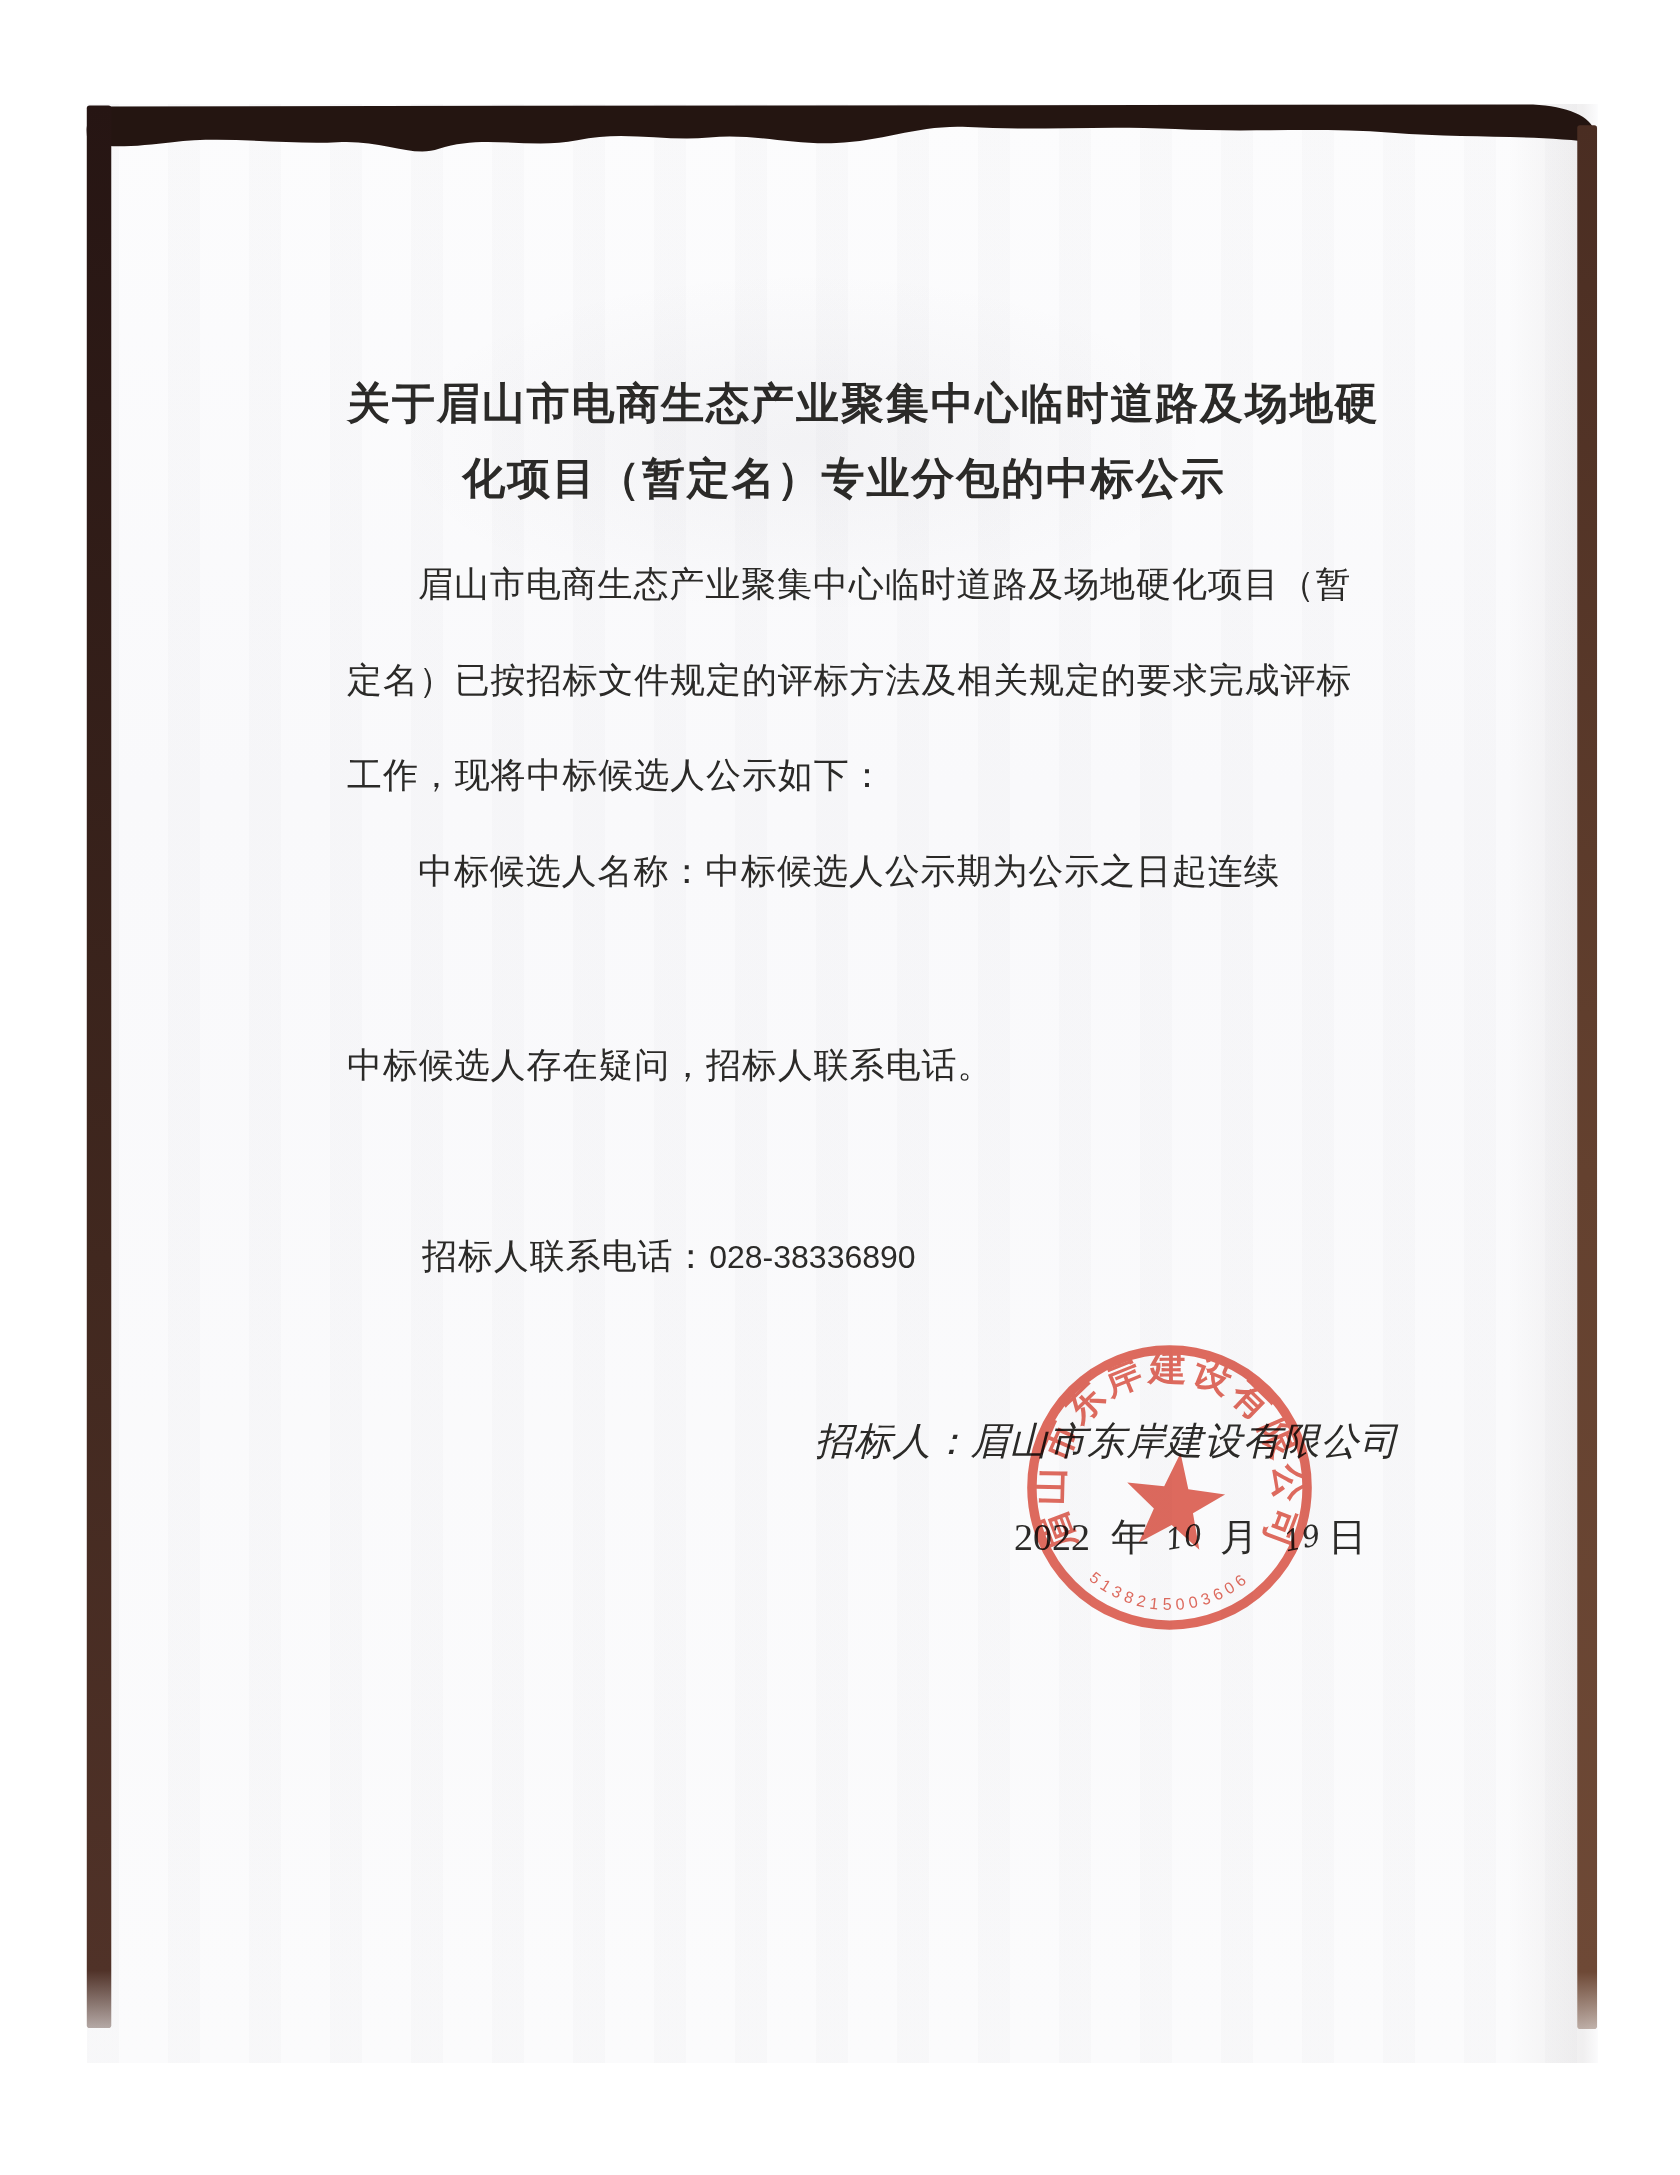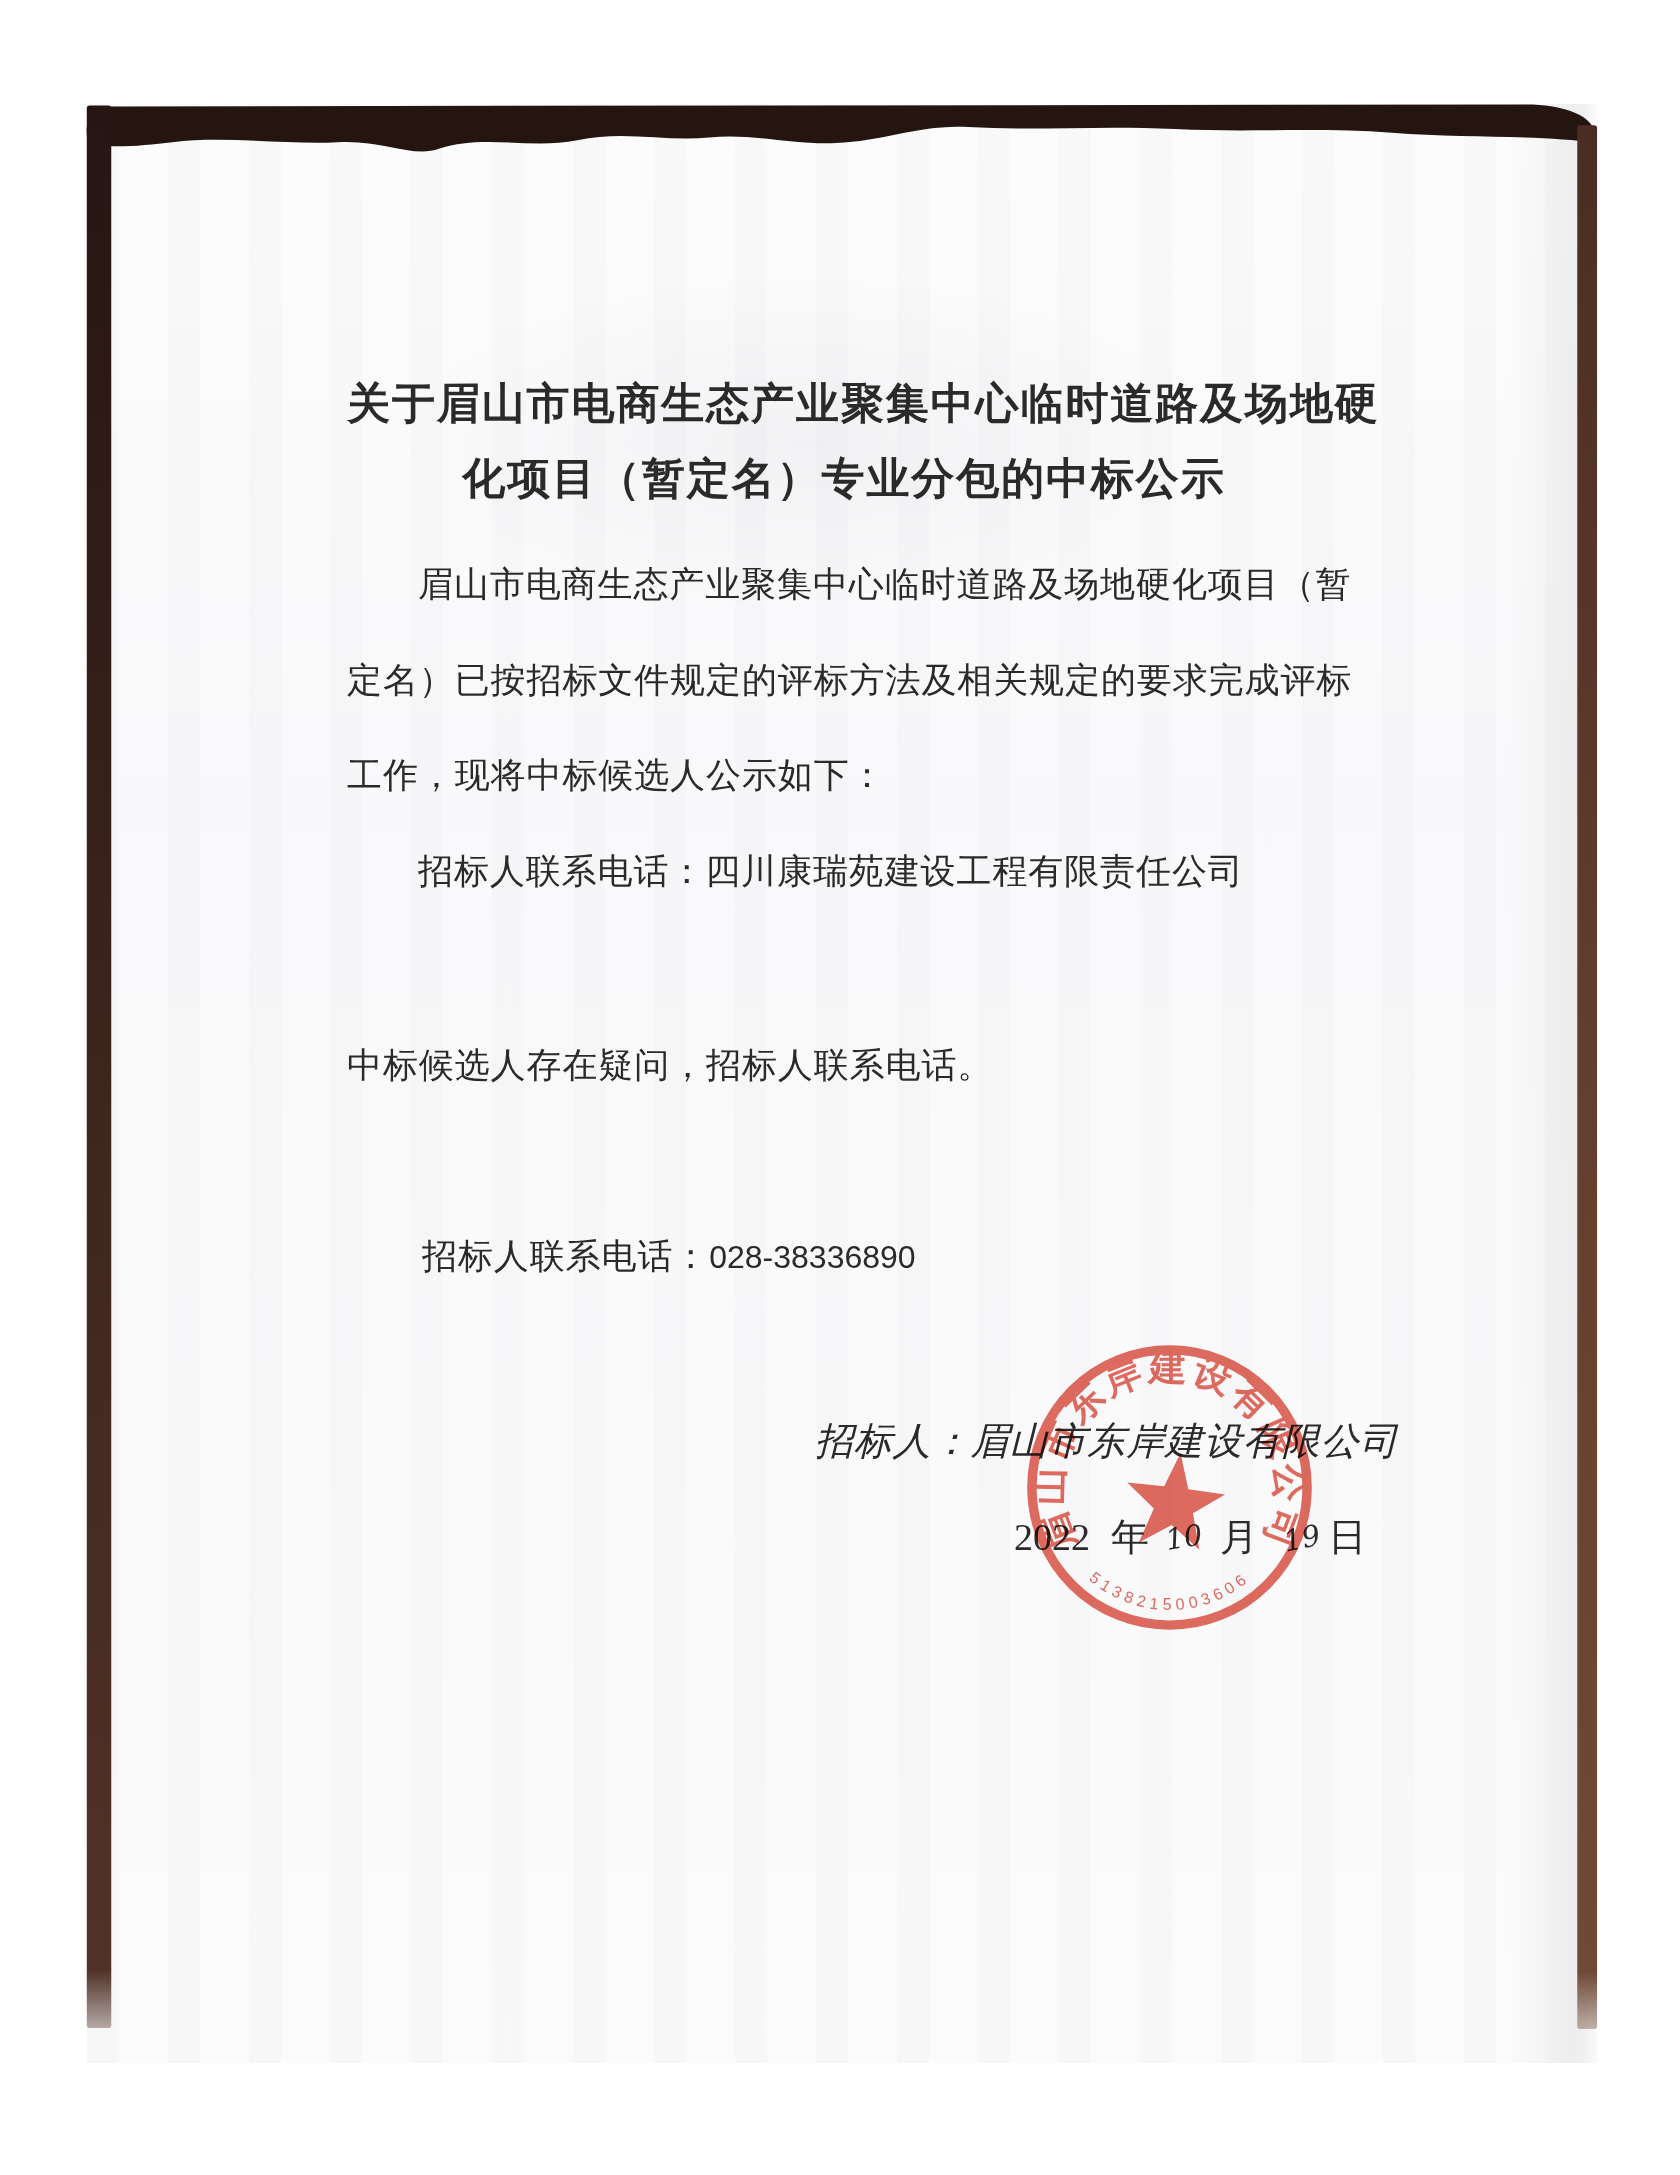--- a/index.html
+++ b/index.html
@@ -82,21 +82,21 @@
     <rect x="1675" y="133" width="21" height="2022" rx="3" fill="url(#rstrip)"></rect>
   </svg>
 
   <div class="tl" style="top:452px">化项目（暂定名）专业分包的中标公示</div>
   <div class="tl" style="top:377px">关于眉山市电商生态产业聚集中心临时道路及场地硬</div>
 
   <div class="ln" style="left:347px;top:659px">定名）已按招标文件规定的评标方法及相关规定的要求完成评标</div>
   <div class="ln" style="left:418px;top:563px">眉山市电商生态产业聚集中心临时道路及场地硬化项目（暂</div>
   <div class="ln" style="left:347px;top:754px">工作，现将中标候选人公示如下：</div>
 
-  <div class="ln" style="left:418px;top:850px">招标人联系电话：四川康瑞苑建设工程有限责任公司</div>
+  <div class="ln" style="left:418px;top:850px">中标候选人名称：中标候选人公示期为公示之日起连续</div>
 
   <div class="ln" style="left:347px;top:1044px">中标候选人存在疑问，招标人联系电话。</div>
 
   <div class="ln" style="left:422px;top:1235px">
     <span>招标人联系电话：</span><span class="digits">028-38336890</span>
   </div>
 
   <div class="ln big" style="left:815px;top:1420px">招标人：眉山市东岸建设有限公司</div>
 
   <div class="dateline">

